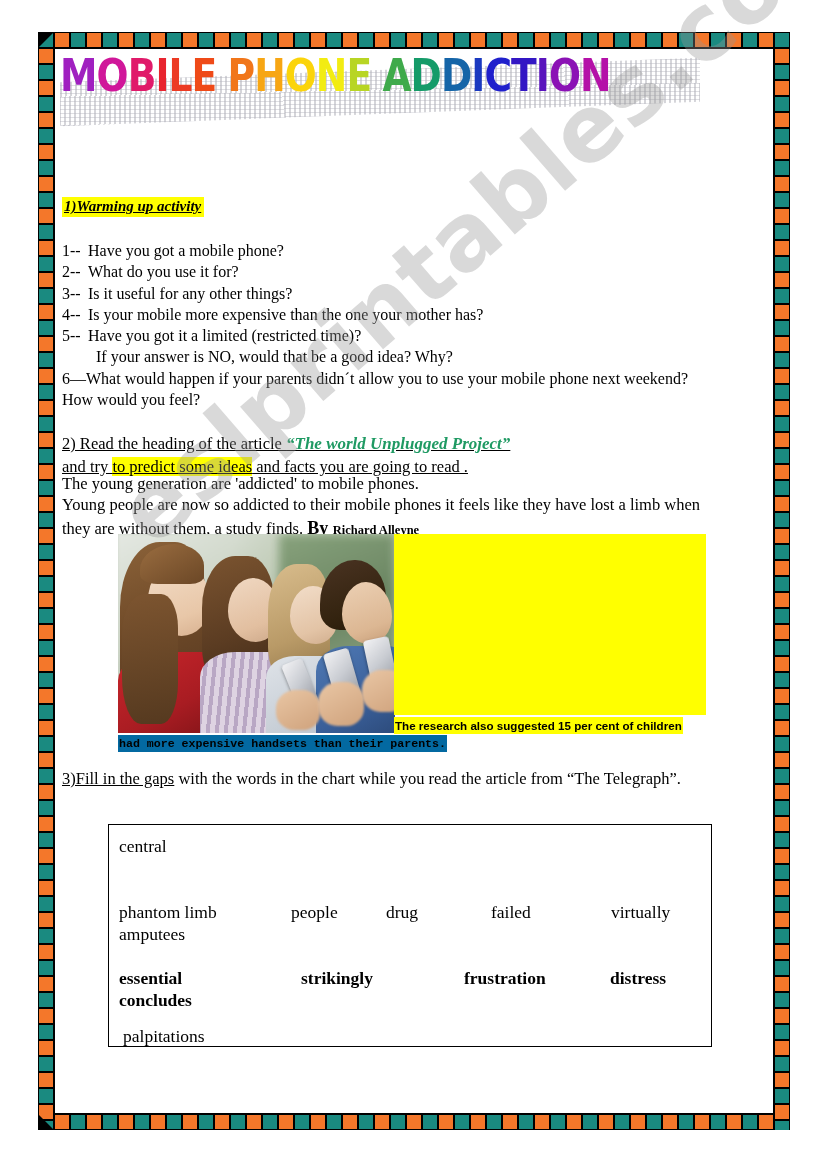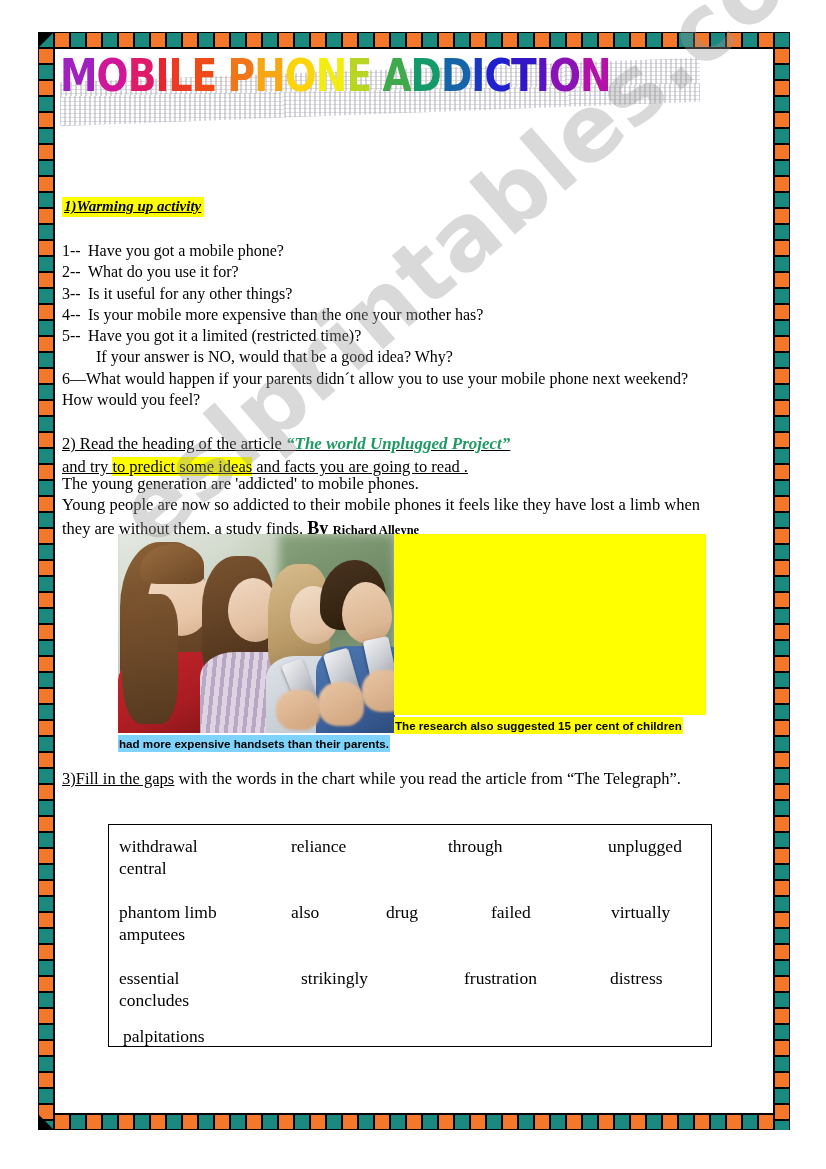--- a/index.html
+++ b/index.html
@@ -289,22 +289,22 @@
     font-family: "Liberation Sans", sans-serif;
     font-weight: bold;
     font-size: 11.6px;
     line-height: 17px;
     padding: 0 1px;
     white-space: nowrap;
   }
   .cap-line2 {
     position: absolute;
     left: 118px; top: 735px;
-    background: #7dd3fc;
-    font-family: Liberation Sans, sans-serif;
+    background: #0369a1;
+    font-family: Liberation Mono, monospace;
     font-weight: bold;
     font-size: 11.6px;
     line-height: 17px;
     padding: 0 1px;
     white-space: nowrap;
   }
 
   
   #sec3 {
     left: 62px; top: 768px;
@@ -673,42 +673,36 @@
   <div class="cap-line1">The research also suggested 15 per cent of children</div>
   <div class="cap-line2">had more expensive handsets than their parents.</div>
 
   <div class="blk t" id="sec3">
     <span class="u">3)Fill in the gaps</span><span> with the words in the chart while you read the article from “The Telegraph”.</span>
   </div>
 
   <div class="wordbank" id="wordbank">
       <div class="wb-row" style="top: 10px;">
         <div class="ln">
-          <span class="w" style="left: 10px;">withdrawal</span>
-          <span class="w" style="left: 182px;">reliance</span>
-          <span class="w" style="left: 339px;">through</span>
-          <span class="w" style="left: 499px;">unplugged</span>
-        </div>
-        <div class="ln">
           <span class="w" style="left: 10px;">central</span>
         </div>
       </div>
       <div class="wb-row" style="top: 76px;">
         <div class="ln">
           <span class="w" style="left: 10px;">phantom  limb</span>
-          <span class="w" style="left: 182px;">also</span>
+          <span class="w" style="left: 182px;">people</span>
           <span class="w" style="left: 277px;">drug</span>
           <span class="w" style="left: 382px;">failed</span>
           <span class="w" style="left: 502px;">virtually</span>
         </div>
         <div class="ln">
           <span class="w" style="left: 10px;">amputees</span>
         </div>
       </div>
-      <div class="wb-row" style="top: 142px;">
+      <div class="wb-row" style="top: 142px; font-weight: bold;">
         <div class="ln">
           <span class="w" style="left: 10px;">essential</span>
           <span class="w" style="left: 192px;">strikingly</span>
           <span class="w" style="left: 355px;">frustration</span>
           <span class="w" style="left: 501px;">distress</span>
         </div>
         <div class="ln">
           <span class="w" style="left: 10px;">concludes</span>
         </div>
       </div>

